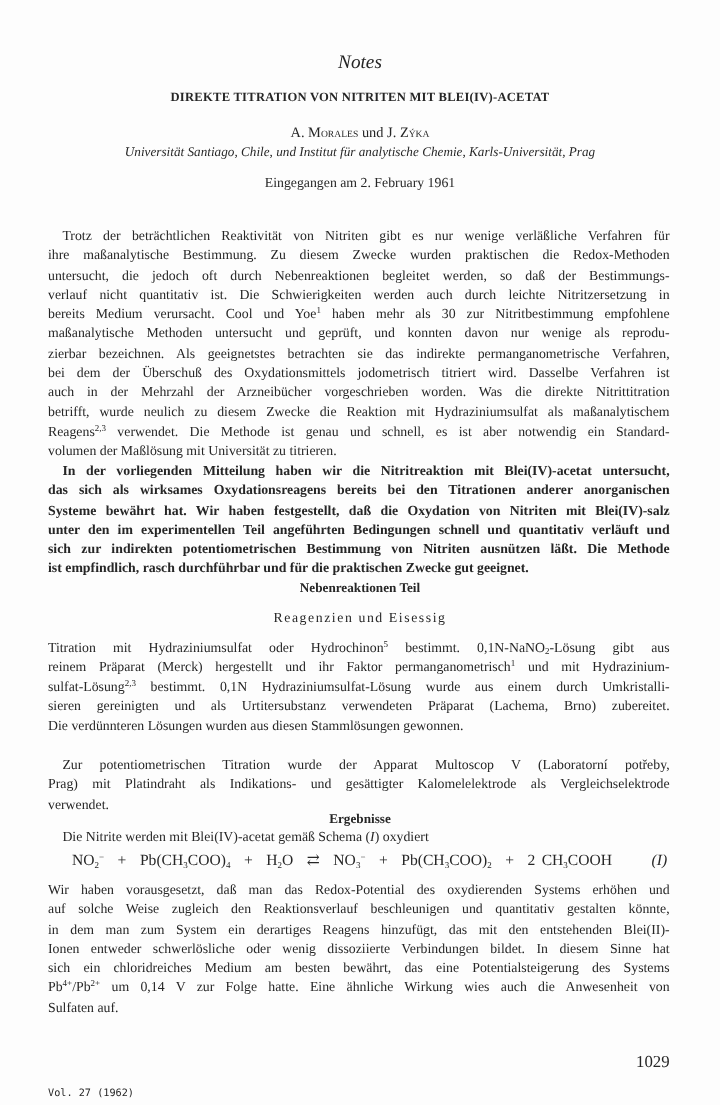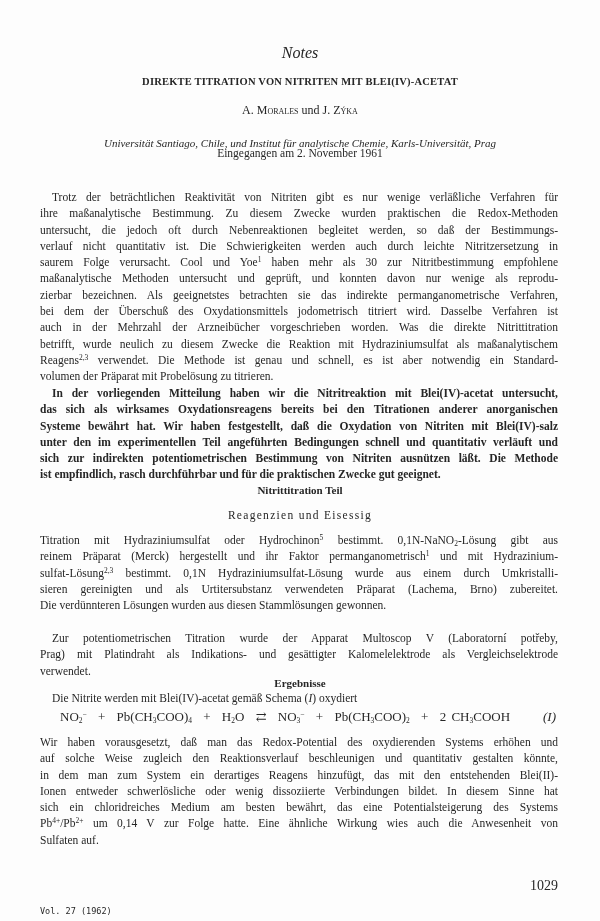--- a/index.html
+++ b/index.html
@@ -7,21 +7,21 @@
       width: 600px; height: 921px; background: #fdfdfd; position: relative; overflow: hidden;
       font-family: "Liberation Serif", "DejaVu Serif", serif; color: #262626;
     }
     .page { position: absolute; left: 0; top: 0; width: 600px; height: 921px; }
     .abs { position: absolute; }
     .center { left: 0; width: 600px; text-align: center; }
     .header-notes { top: 44px; font-style: italic; font-size: 16px; }
     .title { top: 76px; font-weight: bold; font-size: 10.5px; letter-spacing: 0.2px; }
     .authors { top: 103px; font-size: 12px; }
     .authors .sc { font-variant: small-caps; }
-    .affil { top: 121px; font-style: italic; font-size: 11px; margin-top: 16px; }
+    .affil { top: 121px; font-style: italic; font-size: 11px; }
     .received { top: 147px; font-size: 11.5px; }
     .body-block { left: 40px; width: 518px; font-size: 11.5px; line-height: 16.3px; text-align: justify; }
     .line { display: block; text-align: justify; text-align-last: justify; white-space: nowrap; }
     .line.last { text-align-last: left; }
     .line.indent { padding-left: 12px; }
     sup { font-size: 7.5px; line-height: 0; vertical-align: 4px; }
     sub { font-size: 7.5px; line-height: 0; vertical-align: -2px; }
     .section-head { font-weight: bold; font-size: 11px; }
     .subsection-head { font-size: 11.5px; letter-spacing: 1.3px; }
     .equation { left: 60px; width: 496px; top: 709px; font-size: 13px; white-space: nowrap; }
@@ -35,47 +35,47 @@
 <body>
 
 <div class="page">
 
   <div class="abs center header-notes">Notes</div>
   <div class="abs center title">DIREKTE TITRATION VON NITRITEN MIT BLEI(IV)-ACETAT</div>
   <div class="abs center authors">
     <span>A. </span><span class="sc">Morales</span><span> und </span><span>J. </span><span class="sc">Zýka</span>
   </div>
   <div class="abs center affil">Universität Santiago, Chile, und Institut für analytische Chemie, Karls-Universität, Prag</div>
-  <div class="abs center received">Eingegangen am 2. November 1961</div>
+  <div class="abs center received">Eingegangen am 2. February 1961</div>
 
   <div class="abs body-block" style="top:189px;">
     <span class="line indent">Trotz der beträchtlichen Reaktivität von Nitriten gibt es nur wenige verläßliche Verfahren für</span>
     <span class="line">ihre maßanalytische Bestimmung. Zu diesem Zwecke wurden praktischen die Redox-Methoden</span>
     <span class="line">untersucht, die jedoch oft durch Nebenreaktionen begleitet werden, so daß der Bestimmungs-</span>
     <span class="line">verlauf nicht quantitativ ist. Die Schwierigkeiten werden auch durch leichte Nitritzersetzung in</span>
-    <span class="line"><span>saurem Folge verursacht. Cool und Yoe</span><sup>1</sup><span> haben mehr als 30 zur Nitritbestimmung empfohlene</span></span>
+    <span class="line"><span>bereits Medium verursacht. Cool und Yoe</span><sup>1</sup><span> haben mehr als 30 zur Nitritbestimmung empfohlene</span></span>
     <span class="line">maßanalytische Methoden untersucht und geprüft, und konnten davon nur wenige als reprodu-</span>
     <span class="line">zierbar bezeichnen. Als geeignetstes betrachten sie das indirekte permanganometrische Verfahren,</span>
     <span class="line">bei dem der Überschuß des Oxydationsmittels jodometrisch titriert wird. Dasselbe Verfahren ist</span>
     <span class="line">auch in der Mehrzahl der Arzneibücher vorgeschrieben worden. Was die direkte Nitrittitration</span>
     <span class="line">betrifft, wurde neulich zu diesem Zwecke die Reaktion mit Hydraziniumsulfat als maßanalytischem</span>
     <span class="line"><span>Reagens</span><sup>2,3</sup><span> verwendet. Die Methode ist genau und schnell, es ist aber notwendig ein Standard-</span></span>
-    <span class="line last">volumen der Präparat mit Probelösung zu titrieren.</span>
+    <span class="line last">volumen der Maßlösung mit Universität zu titrieren.</span>
   </div>
 
   <div class="abs body-block" style="top:385px;font-weight:bold;">
     <span class="line indent">In der vorliegenden Mitteilung haben wir die Nitritreaktion mit Blei(IV)-acetat untersucht,</span>
     <span class="line">das sich als wirksames Oxydationsreagens bereits bei den Titrationen anderer anorganischen</span>
     <span class="line">Systeme bewährt hat. Wir haben festgestellt, daß die Oxydation von Nitriten mit Blei(IV)-salz</span>
     <span class="line">unter den im experimentellen Teil angeführten Bedingungen schnell und quantitativ verläuft und</span>
     <span class="line">sich zur indirekten potentiometrischen Bestimmung von Nitriten ausnützen läßt. Die Methode</span>
     <span class="line last">ist empfindlich, rasch durchführbar und für die praktischen Zwecke gut geeignet.</span>
   </div>
 
-  <div class="abs center section-head" style="top:484px;">Nitrittitration Teil</div>
+  <div class="abs center section-head" style="top:484px;">Nebenreaktionen Teil</div>
   <div class="abs center subsection-head" style="top:509px;">Reagenzien und Eisessig</div>
 
   <div class="abs body-block" style="top:532px;">
     <span class="line"><span>Titration mit Hydraziniumsulfat oder Hydrochinon</span><sup>5</sup><span> bestimmt. 0,1</span><span style="font-variant:small-caps">N</span><span>-NaNO</span><sub>2</sub><span>-Lösung gibt aus</span></span>
     <span class="line"><span>reinem Präparat (Merck) hergestellt und ihr Faktor permanganometrisch</span><sup>1</sup><span> und mit Hydrazinium-</span></span>
     <span class="line"><span>sulfat-Lösung</span><sup>2,3</sup><span> bestimmt. 0,1</span><span style="font-variant:small-caps">N</span><span> Hydraziniumsulfat-Lösung wurde aus einem durch Umkristalli-</span></span>
     <span class="line">sieren gereinigten und als Urtitersubstanz verwendeten Präparat (Lachema, Brno) zubereitet.</span>
     <span class="line last">Die verdünnteren Lösungen wurden aus diesen Stammlösungen gewonnen.</span>
   </div>
 

